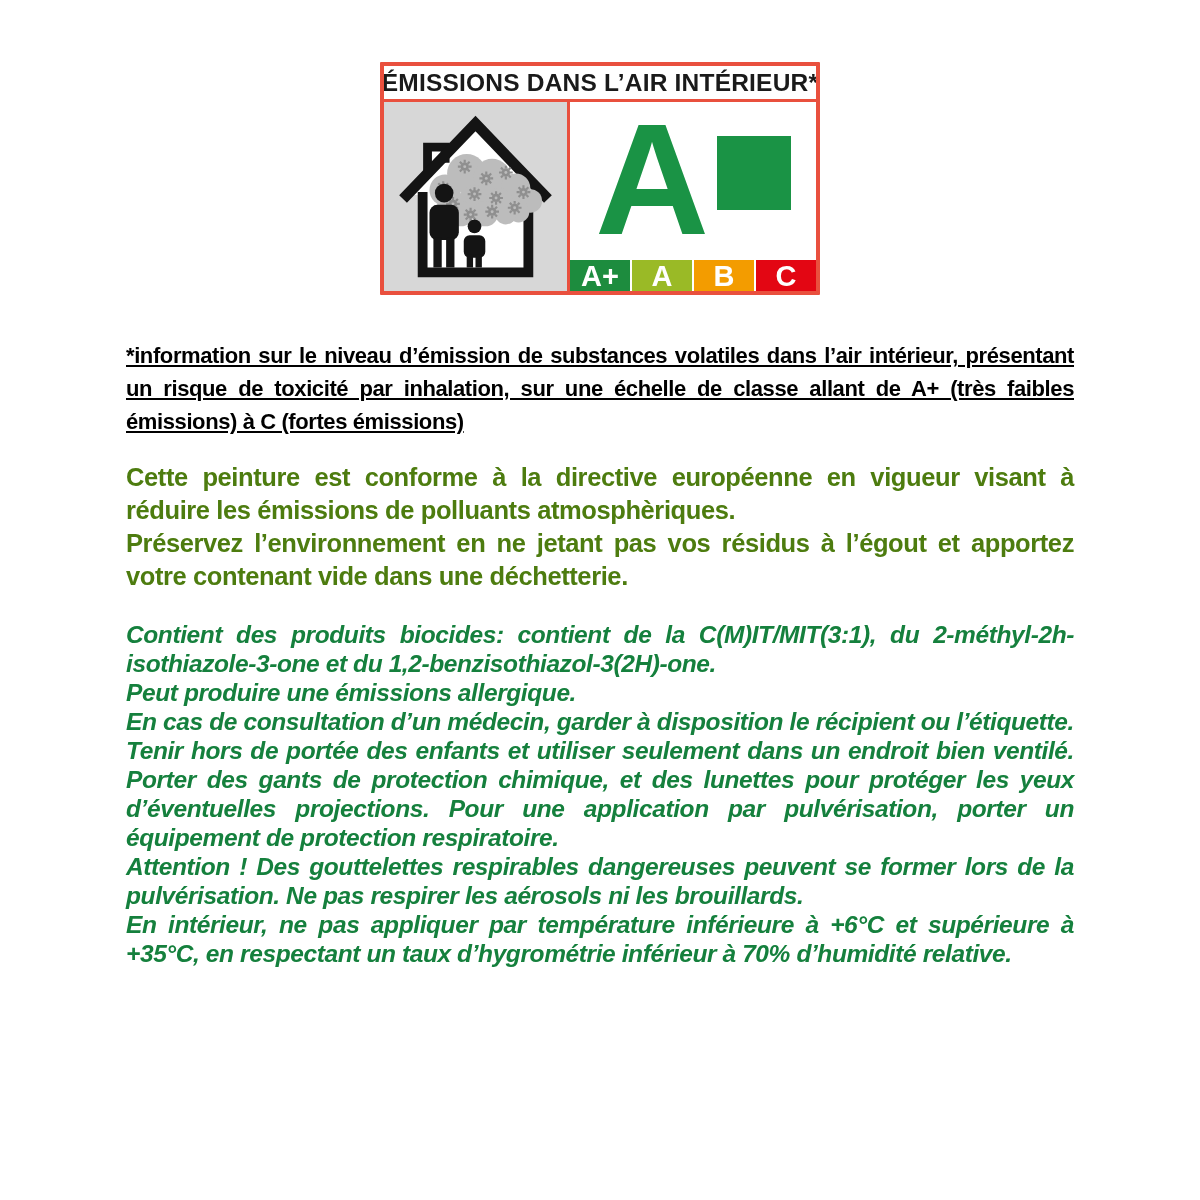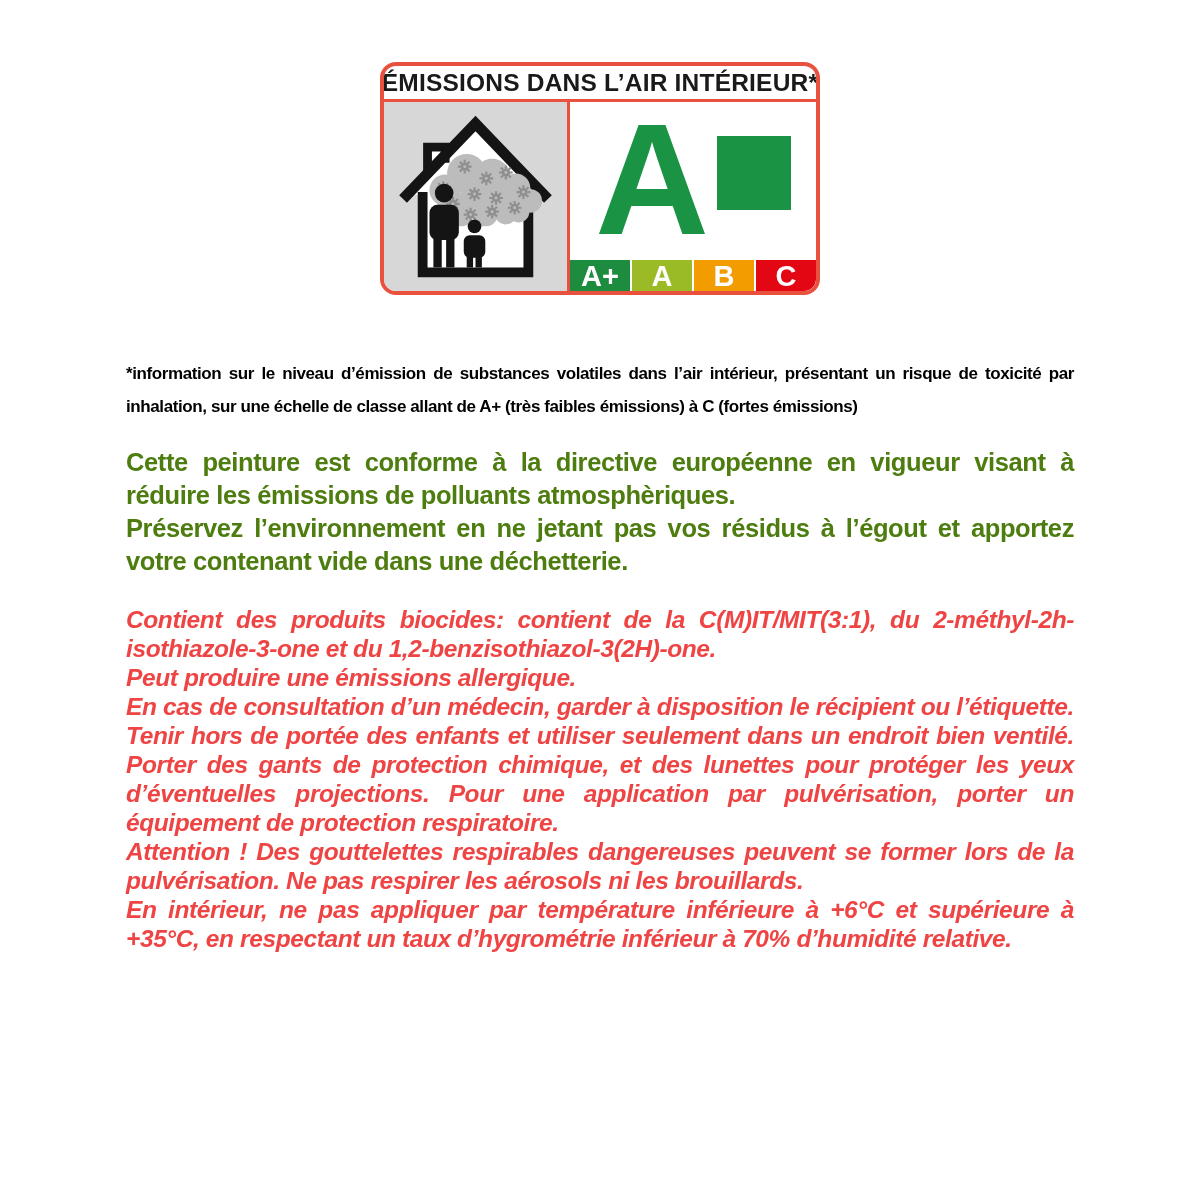--- a/index.html
+++ b/index.html
@@ -2,21 +2,21 @@
 <html lang="fr"><head>
 <meta charset="utf-8">
 <style>
   * { margin:0; padding:0; box-sizing:border-box; }
   html,body { width:1200px; height:1200px; background:#fff; overflow:hidden; }
   body { font-family:"Liberation Sans", sans-serif; }
 
   
   .label-box {
     width:440px; margin:62px auto 18px auto;
-    border:4px solid #e9503e; border-radius:16px;
+    border:4px solid #e9503e; border-radius:1px;
     overflow:hidden; background:#fff;
   }
   .label-title {
     height:36px; display:flex; align-items:center; justify-content:center;
     border-bottom:3px solid #e9503e;
     font-weight:700; font-size:24.5px; letter-spacing:0.2px; color:#1a1a1a;
     white-space:nowrap;
   }
   .label-body { display:flex; height:189px; }
   .house-panel {
@@ -36,29 +36,29 @@
   .scale-row { height:45px; display:flex; gap:2px; background:#fff; }
   .scale-cell {
     flex:1; display:flex; align-items:center; justify-content:center;
     color:#fff; font-weight:700; font-size:29px;
   }
 
   
   .text-area { width:948px; margin:0 auto; }
   .para { text-align:justify; }
   .footnote {
-    margin-top:62px; color:#000;
-    font-size:17px; line-height:33px; font-weight:700; letter-spacing:-0.4px;
+    margin-top:44px; color:#000;
+    font-size:22px; line-height:33px; font-weight:700; letter-spacing:-0.4px;text-decoration:underline;
   }
   .regulatory {
     margin-top:23px; color:#4d7c0f;
     font-size:25.5px; line-height:33px; font-weight:700; letter-spacing:-0.4px;
   }
   .safety {
-    margin-top:27px; color:#ef4444; font-style:italic;
+    margin-top:27px; color:#15803d; font-style:italic;
     font-size:24.5px; line-height:29px; font-weight:700; letter-spacing:-0.4px;
   }
 </style>
 </head>
 <body>
 
 <div class="label-box">
   <div class="label-title">ÉMISSIONS DANS L’AIR INTÉRIEUR*</div>
   <div class="label-body">
     <div class="house-panel">

